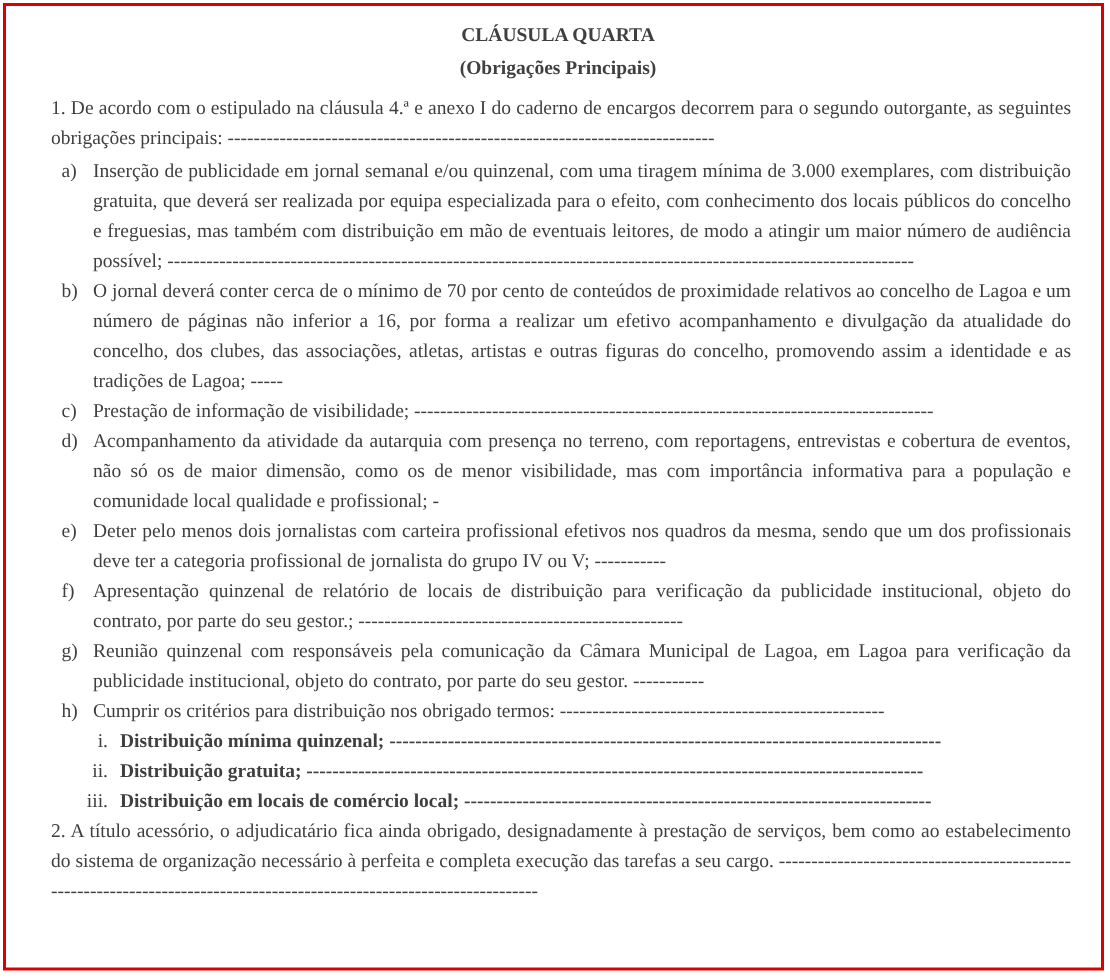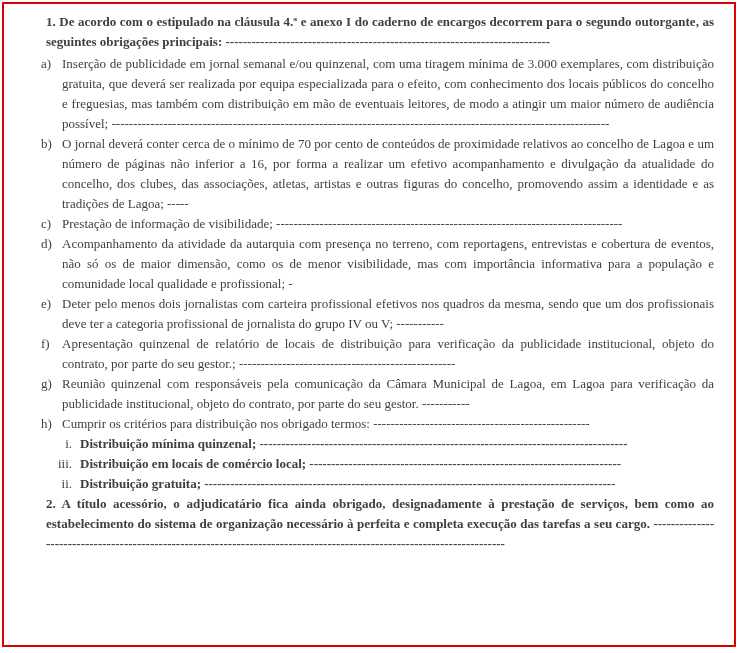--- a/index.html
+++ b/index.html
@@ -38,22 +38,21 @@
     line-height: 22px;
   }
   .heading-sub {
     text-align: center;
     font-weight: bold;
     line-height: 22px;
     margin-bottom: 6px;
   }
   .para {
     text-align: justify;
-    margin: 0 0 2px 16px;
-    font-weight: bold;
+    margin: 0 0 2px 4px;
   }
   .olist {
     margin-top: 2px;
   }
   .li {
     display: flex;
     align-items: flex-start;
   }
   .li-marker {
     flex: 0 0 32px;
@@ -82,20 +81,22 @@
     font-weight: bold;
   }
 </style>
 </head>
 <body>
 
 <div class="page-frame"></div>
 
 <div class="doc">
 
+  <div class="heading">CLÁUSULA QUARTA</div>
+  <div class="heading-sub">(Obrigações Principais)</div>
 
   <div class="para">1. De acordo com o estipulado na cláusula 4.ª e anexo I do caderno de encargos decorrem para o segundo outorgante, as seguintes obrigações principais: ---------------------------------------------------------------------------</div>
 
   <div class="olist">
 
     <div class="li">
       <div class="li-marker">a)</div>
       <div class="li-text">Inserção de publicidade em jornal semanal e/ou quinzenal, com uma tiragem mínima de 3.000 exemplares, com distribuição gratuita, que deverá ser realizada por equipa especializada para o efeito, com conhecimento dos locais públicos do concelho e freguesias, mas também com distribuição em mão de eventuais leitores, de modo a atingir um maior número de audiência possível; -------------------------------------------------------------------------------------------------------------------</div>
     </div>
 
@@ -133,27 +134,27 @@
       <div class="li-marker">h)</div>
       <div class="li-text">Cumprir os critérios para distribuição nos obrigado termos: --------------------------------------------------</div>
     </div>
 
     <div class="sub-li">
       <div class="sub-li-marker">i.</div>
       <div class="sub-li-text">Distribuição mínima quinzenal; -------------------------------------------------------------------------------------</div>
     </div>
 
     <div class="sub-li">
-      <div class="sub-li-marker">iii.</div>
-      <div class="sub-li-text">Distribuição em locais de comércio local; ------------------------------------------------------------------------</div>
+      <div class="sub-li-marker">ii.</div>
+      <div class="sub-li-text">Distribuição gratuita; -----------------------------------------------------------------------------------------------</div>
     </div>
 
     <div class="sub-li">
-      <div class="sub-li-marker">ii.</div>
-      <div class="sub-li-text">Distribuição gratuita; -----------------------------------------------------------------------------------------------</div>
+      <div class="sub-li-marker">iii.</div>
+      <div class="sub-li-text">Distribuição em locais de comércio local; ------------------------------------------------------------------------</div>
     </div>
 
 
   </div>
 
   <div class="para">2. A título acessório, o adjudicatário fica ainda obrigado, designadamente à prestação de serviços, bem como ao estabelecimento do sistema de organização necessário à perfeita e completa execução das tarefas a seu cargo. ------------------------------------------------------------------------------------------------------------------------</div>
 
 </div>
 
 </body></html>

